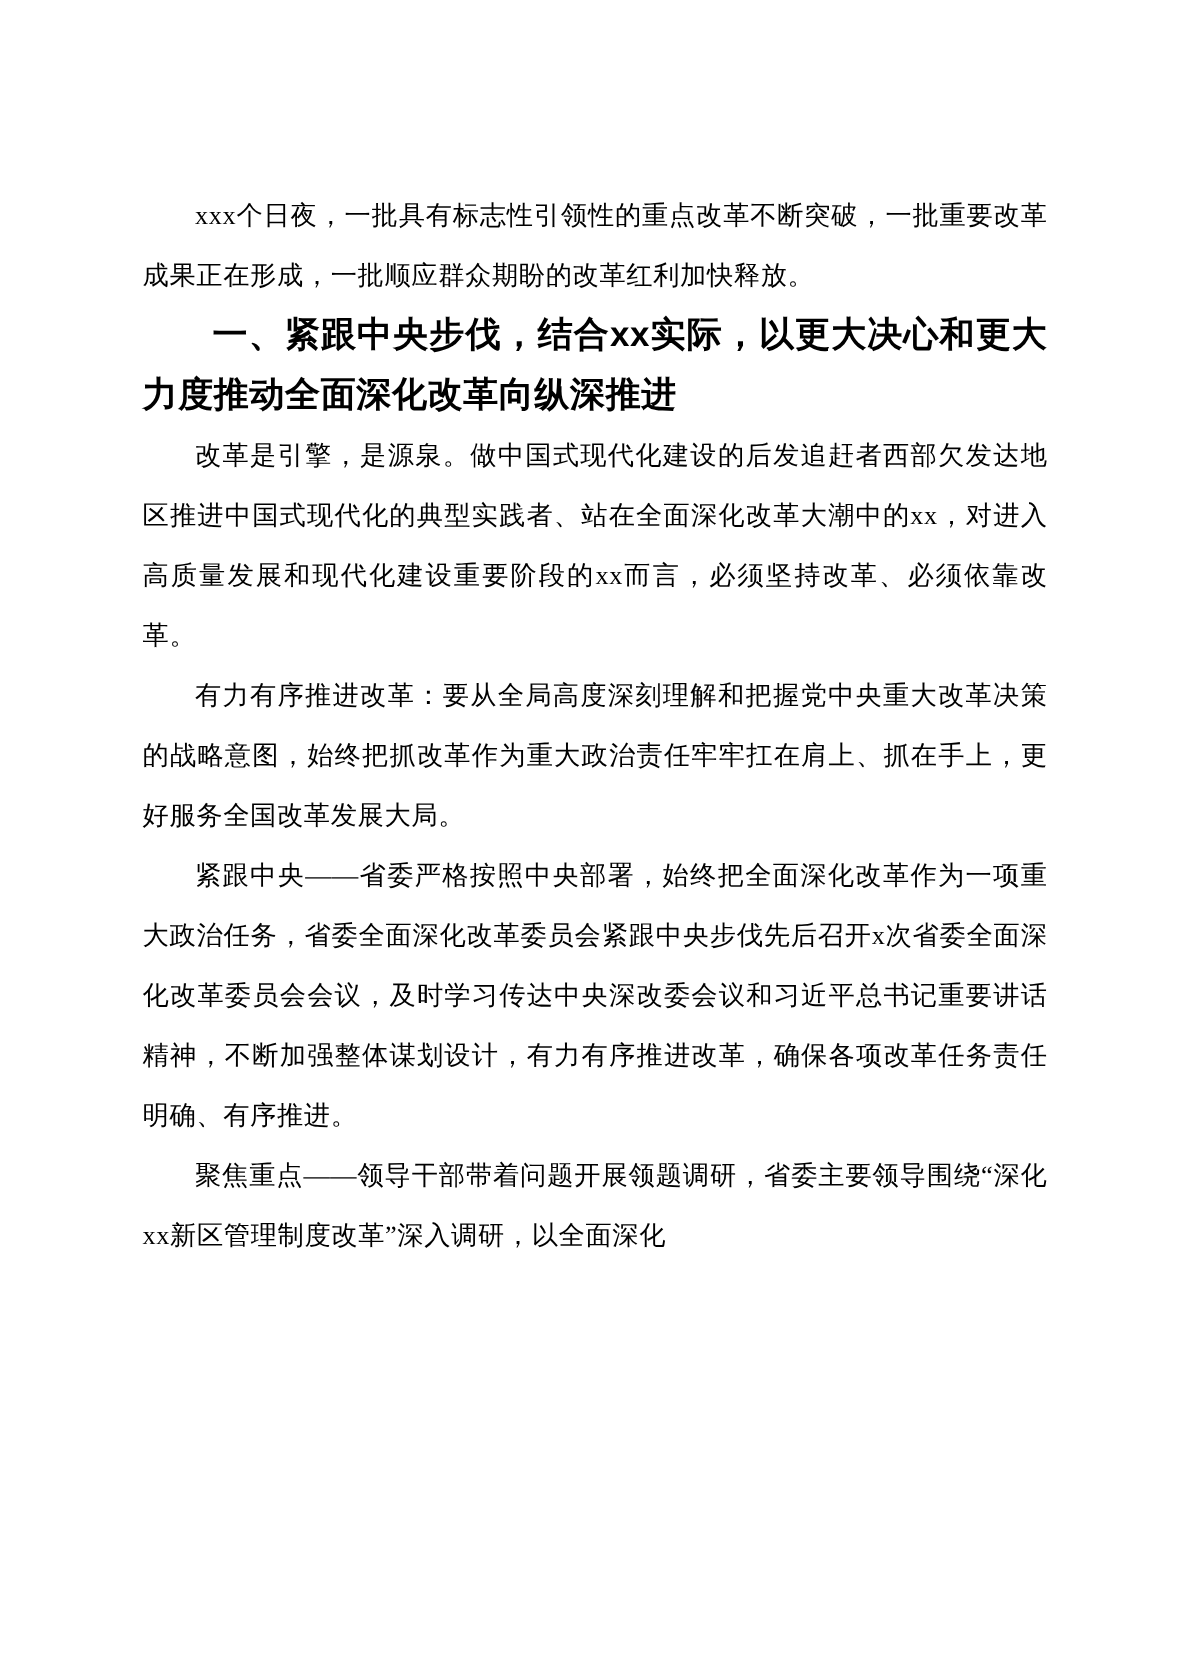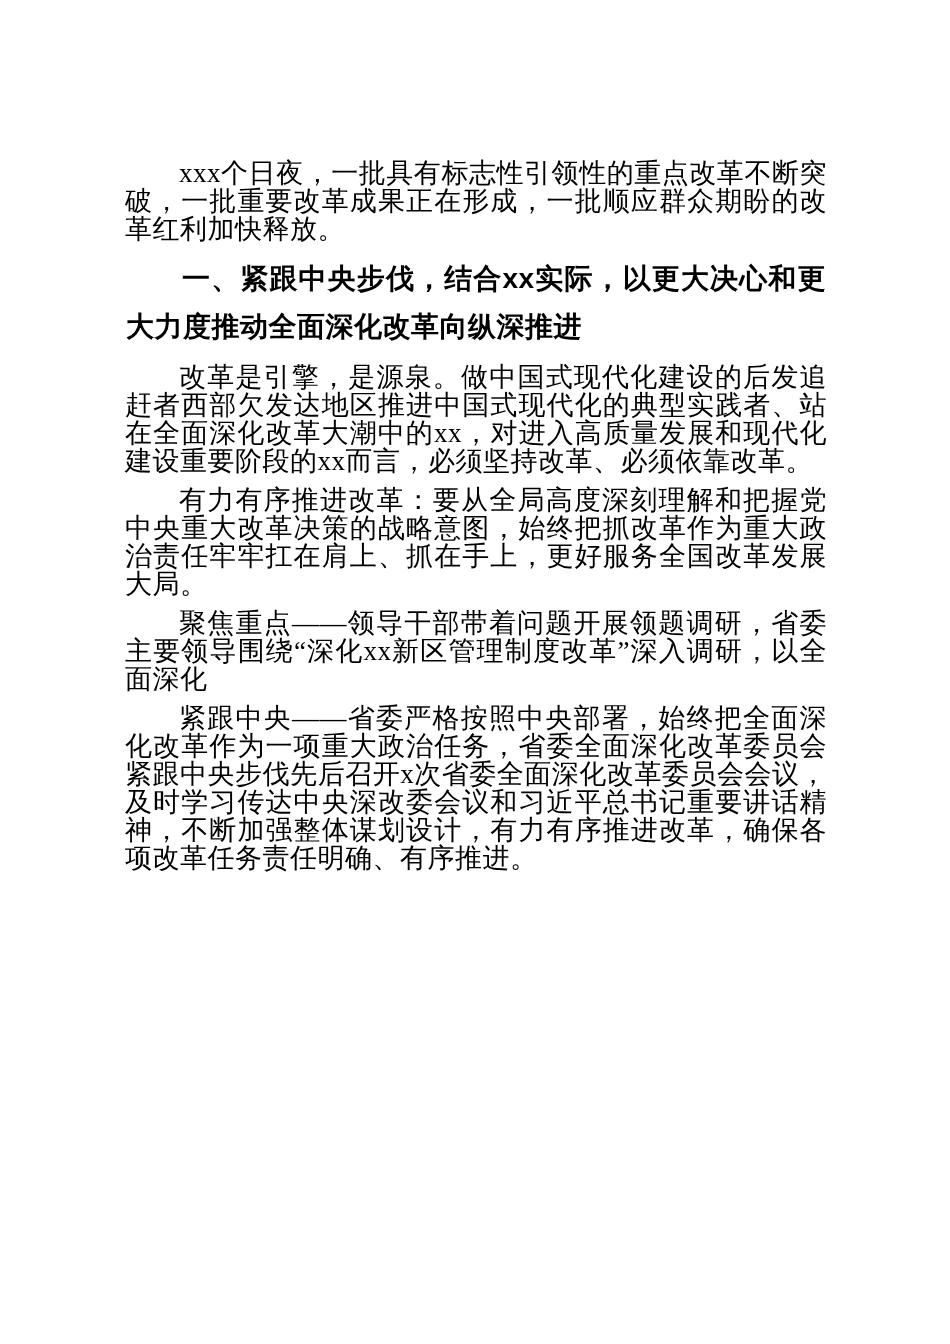--- a/index.html
+++ b/index.html
@@ -15,46 +15,46 @@
     background: #ffffff;
     box-sizing: border-box;
     padding: 148px 112px 60px 114px;
     overflow: hidden;
     color: #000000;
   }
   .doc-body {
     width: 100%;
   }
   p.body-para {
-    margin: 11px;
+    margin: 0;
     font-family: "Liberation Serif", serif;
-    font-size: 27px;
-    line-height: 28px;
+    font-size: 21px;
+    line-height: 48px;
     text-indent: 2em;
     text-align: justify;
     color: #000000;
     letter-spacing: 0.5px;
   }
   h2.heading-para {
-    margin: 12px;
+    margin: 0;
     font-family: "Liberation Sans", sans-serif;
     font-weight: 700;
     font-size: 28px;
     line-height: 48px;
     text-indent: 2em;
     text-align: justify;
     color: #000000;
     letter-spacing: 0.5px;
   }
 </style>
 </head>
 <body>
 
 <div class="page">
   <div class="doc-body">
     <p class="body-para">xxx个日夜，一批具有标志性引领性的重点改革不断突破，一批重要改革成果正在形成，一批顺应群众期盼的改革红利加快释放。</p>
     <h2 class="heading-para">一、紧跟中央步伐，结合xx实际，以更大决心和更大力度推动全面深化改革向纵深推进</h2>
     <p class="body-para">改革是引擎，是源泉。做中国式现代化建设的后发追赶者西部欠发达地区推进中国式现代化的典型实践者、站在全面深化改革大潮中的xx，对进入高质量发展和现代化建设重要阶段的xx而言，必须坚持改革、必须依靠改革。</p>
     <p class="body-para">有力有序推进改革：要从全局高度深刻理解和把握党中央重大改革决策的战略意图，始终把抓改革作为重大政治责任牢牢扛在肩上、抓在手上，更好服务全国改革发展大局。</p>
+    <p class="body-para">紧跟中央——省委严格按照中央部署，始终把全面深化改革作为一项重大政治任务，省委全面深化改革委员会紧跟中央步伐先后召开x次省委全面深化改革委员会会议，及时学习传达中央深改委会议和习近平总书记重要讲话精神，不断加强整体谋划设计，有力有序推进改革，确保各项改革任务责任明确、有序推进。</p>
     <p class="body-para">聚焦重点——领导干部带着问题开展领题调研，省委主要领导围绕“深化xx新区管理制度改革”深入调研，以全面深化</p>
-    <p class="body-para">紧跟中央——省委严格按照中央部署，始终把全面深化改革作为一项重大政治任务，省委全面深化改革委员会紧跟中央步伐先后召开x次省委全面深化改革委员会会议，及时学习传达中央深改委会议和习近平总书记重要讲话精神，不断加强整体谋划设计，有力有序推进改革，确保各项改革任务责任明确、有序推进。</p>
   </div>
 </div>
 
 </body></html>

